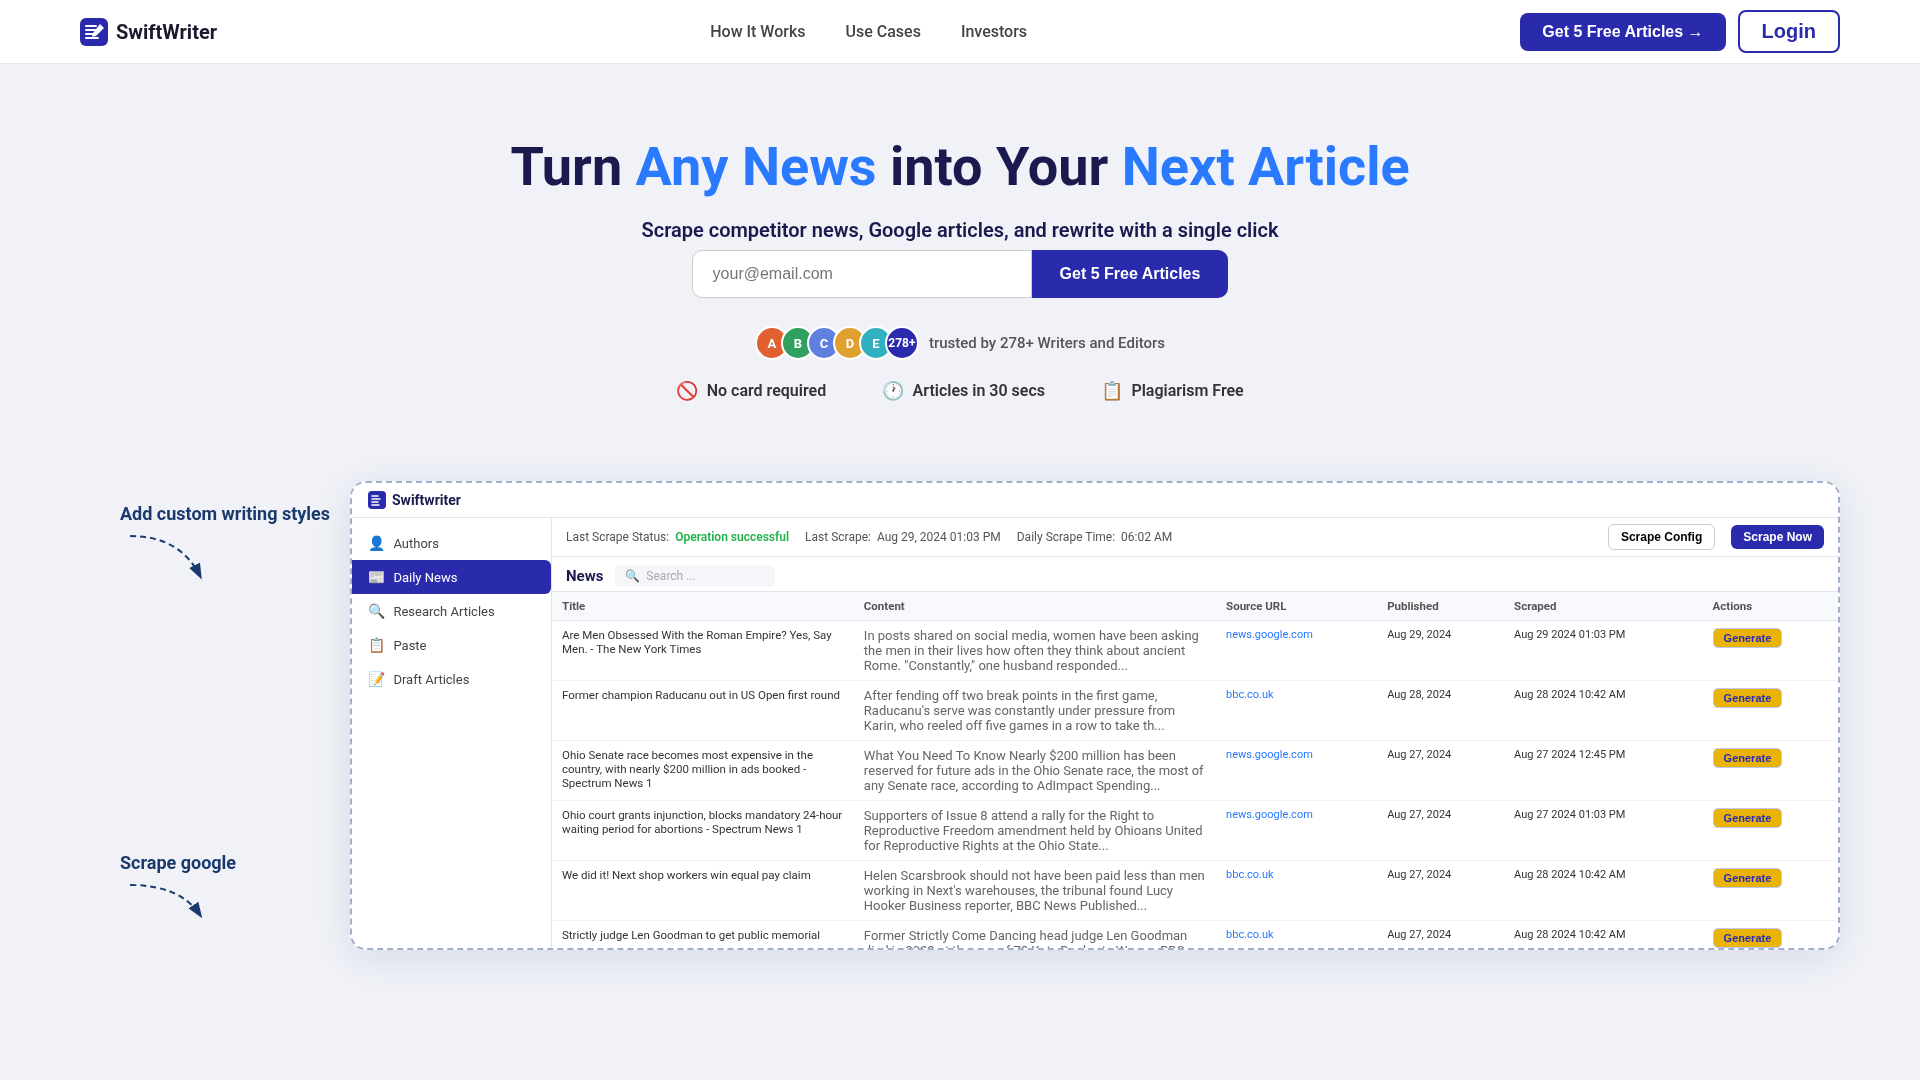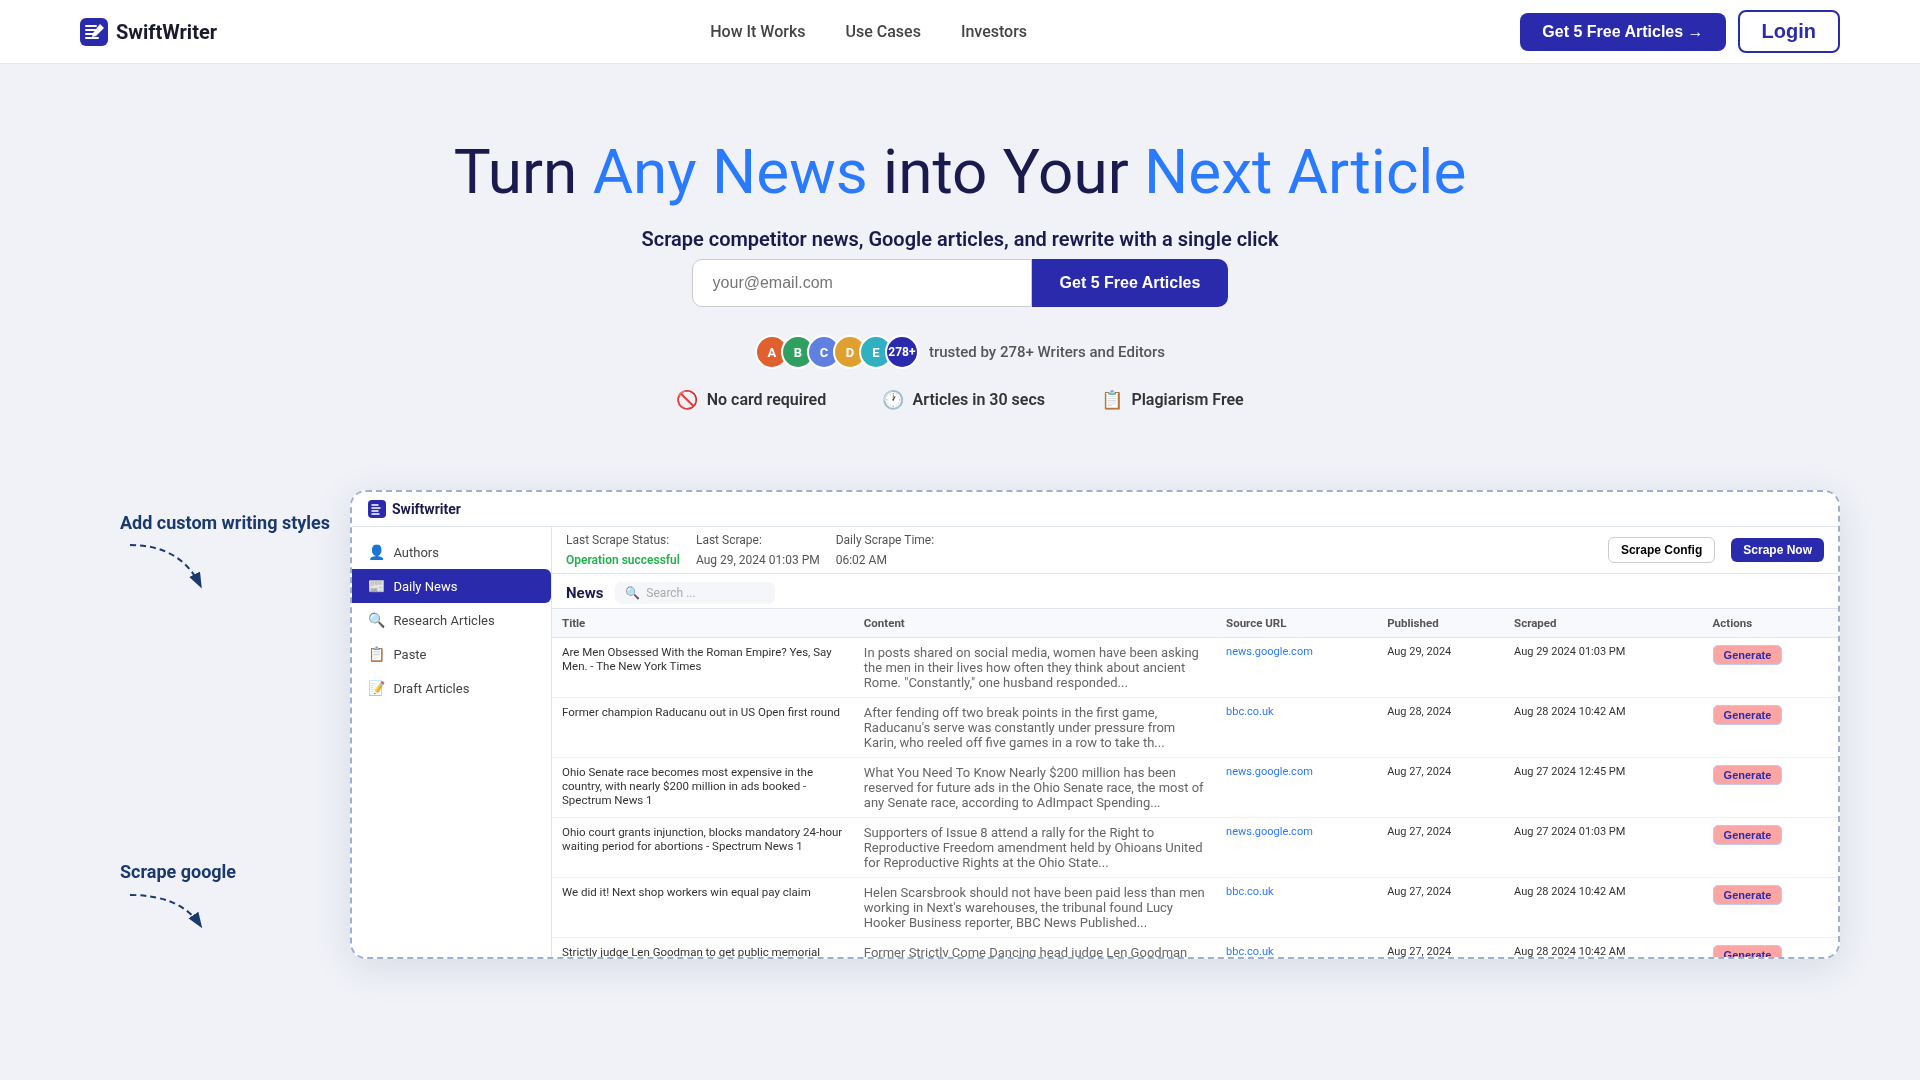--- a/index.html
+++ b/index.html
@@ -77,22 +77,22 @@
       cursor: pointer;
     }
 
     
     .hero {
       text-align: center;
       padding: 72px 40px 40px;
       background: #f0f2f8;
     }
     .hero-title {
-      font-size: 62px;
-      font-weight: 400;
+      font-size: 54px;
+      font-weight: 700;
       color: #1a1a4e;
       line-height: 1.15;
       margin-bottom: 20px;
     }
     .hero-title .highlight-blue {
       color: #2a7aff;
     }
     .hero-subtitle {
       font-size: 20px;
       font-weight: 600;
@@ -274,25 +274,24 @@
       background: #fff;
       border-bottom: 1px solid #e0e4ef;
       padding: 6px 14px;
       display: flex;
       align-items: center;
       gap: 16px;
       flex-wrap: wrap;
     }
     .toolbar-section {
       display: flex;
-      align-items: flex-start;
+      align-items: flex-end;
       gap: 6px;
       font-size: 12px;
       color: #555;
-      flex-direction: column;
     }
     .status-success { color: #22b14c; font-weight: 600; }
     .btn-scrape-config {
       background: #fff;
       border: 1.5px solid #ccc;
       border-radius: 6px;
       padding: 5px 12px;
       font-size: 12px;
       cursor: pointer;
       font-weight: 600;
@@ -361,21 +360,21 @@
     tbody td {
       padding: 7px 10px;
       color: #333;
       vertical-align: top;
     }
     .td-title { max-width: 200px; }
     .td-content { max-width: 240px; color: #666; font-size: 13px; }
     .td-source { color: #2a7aff; font-size: 11px; }
     .td-date { white-space: nowrap; font-size: 11px; }
     .btn-generate {
-      background: #fca5a5;
+      background: #eab308;
       color: #2a2aad;
       border: 1.5px solid #c0c8f8;
       border-radius: 5px;
       padding: 3px 10px;
       font-size: 11px;
       font-weight: 600;
       cursor: pointer;
       white-space: nowrap;
     }
 

